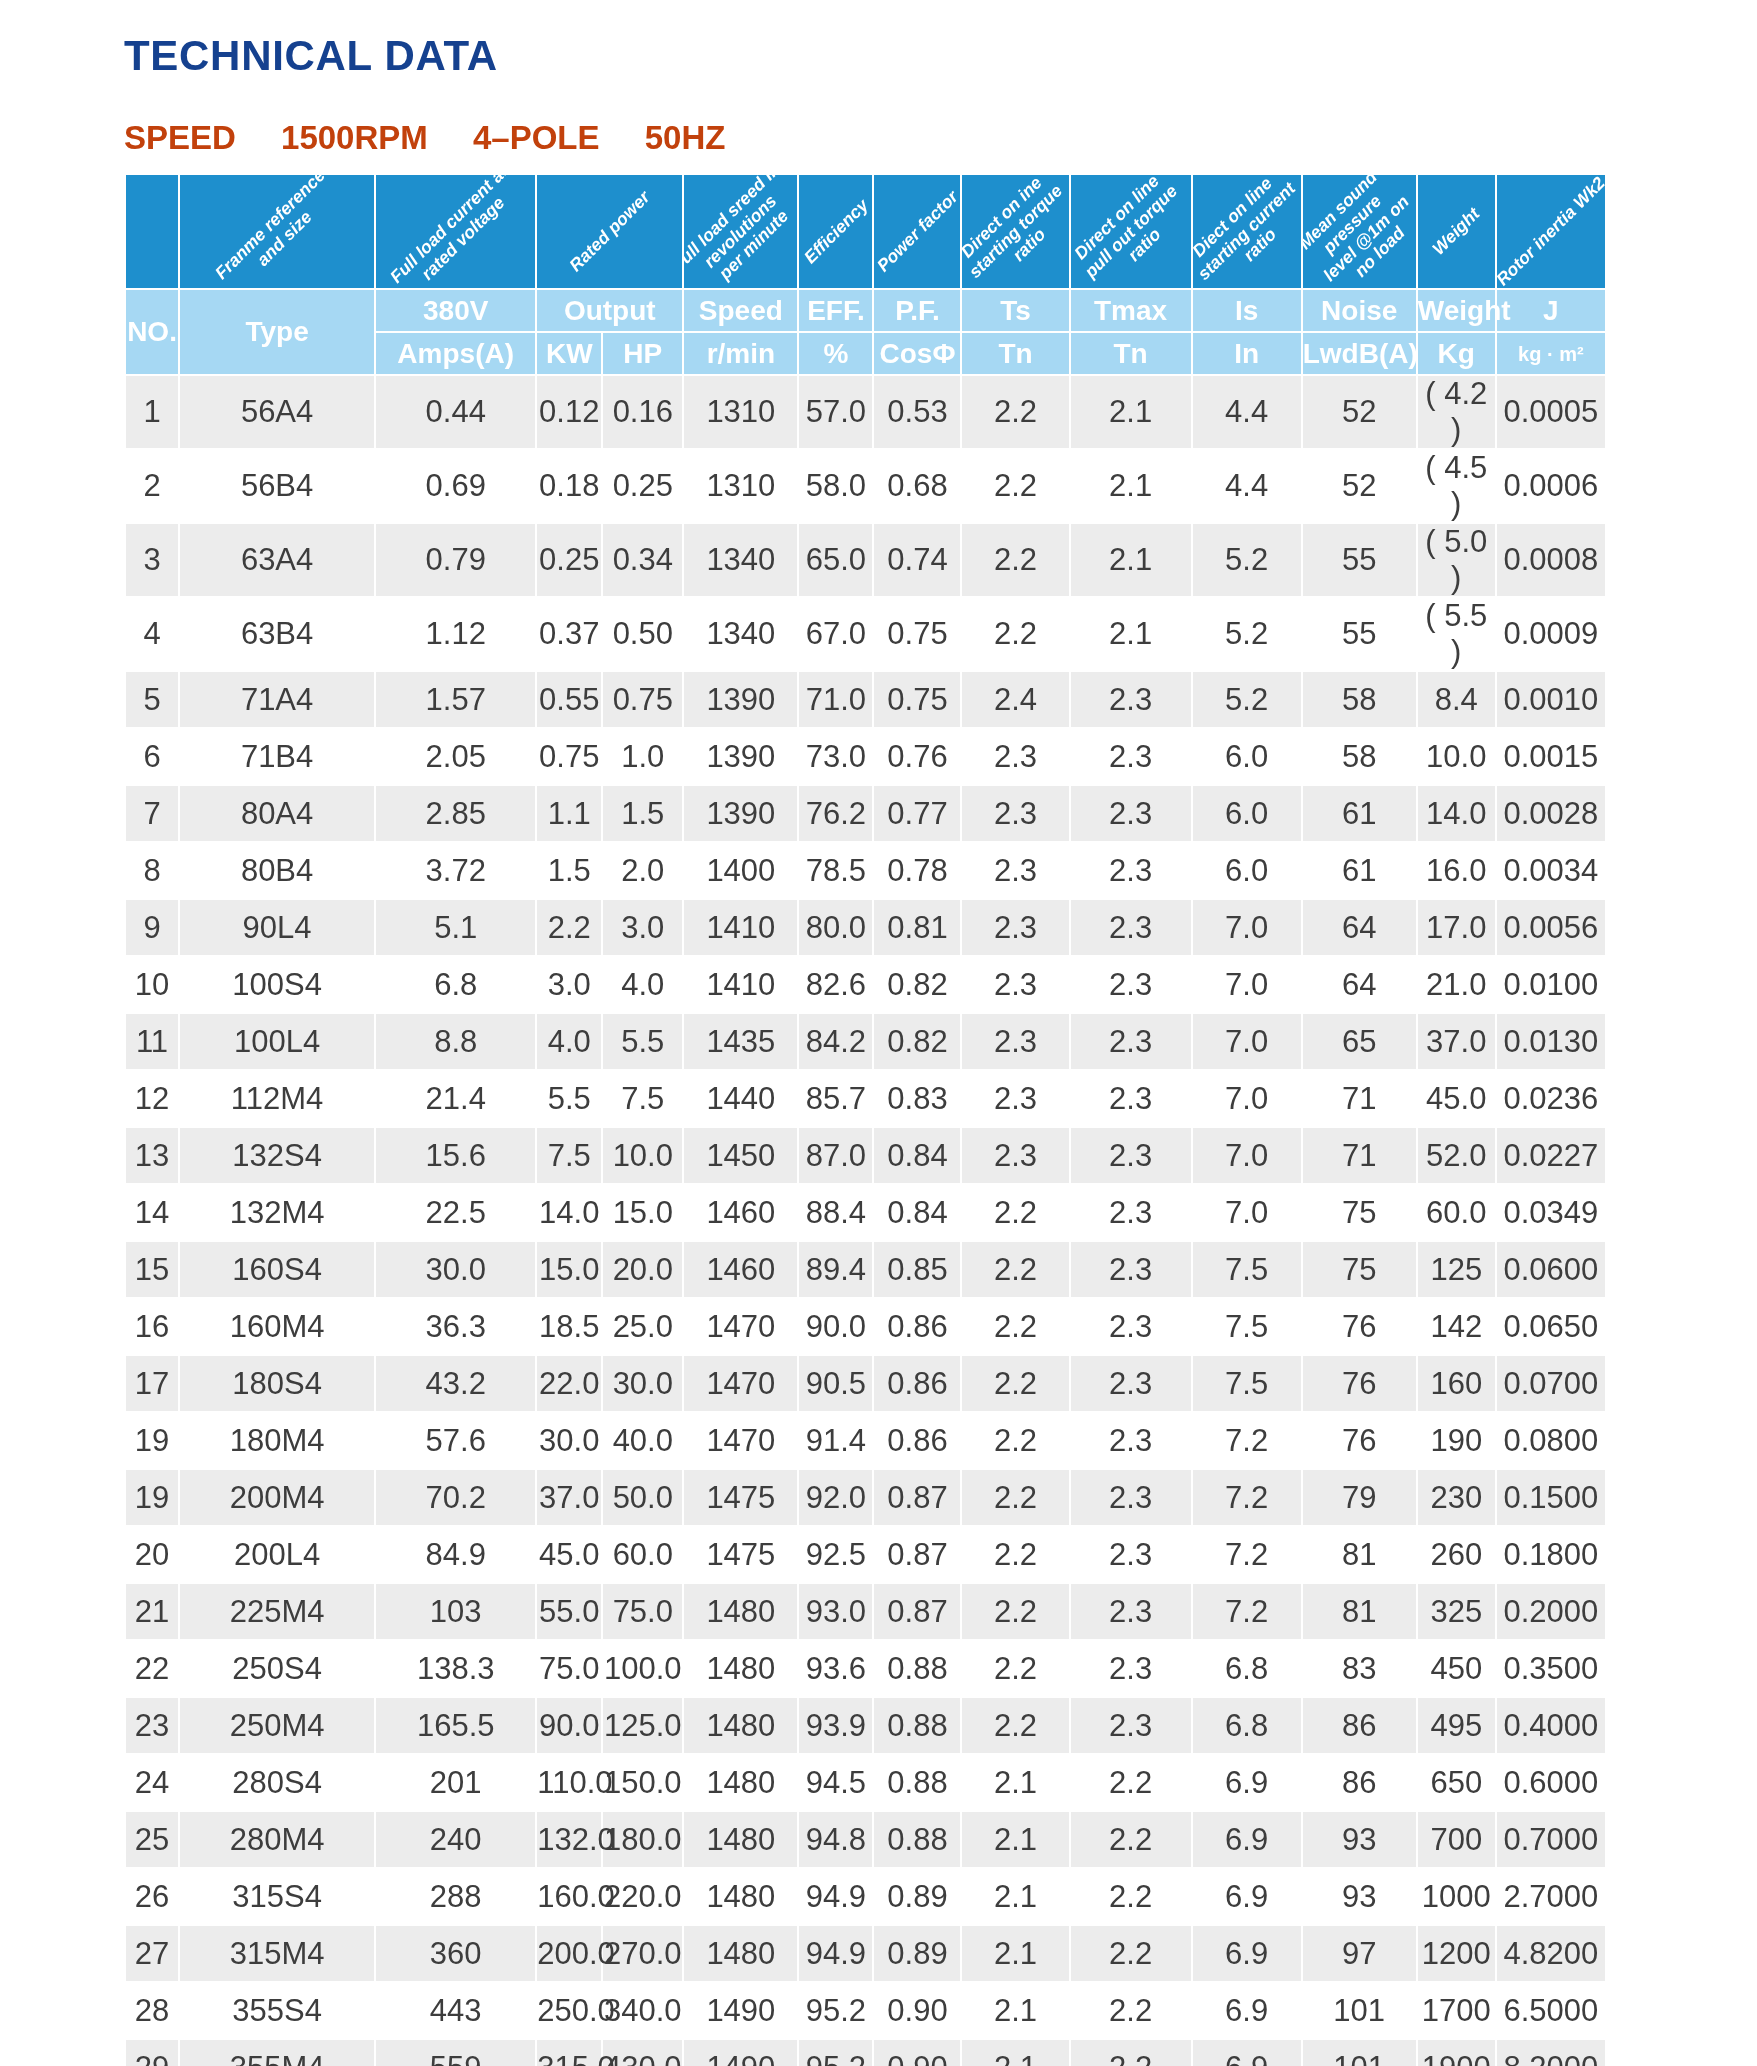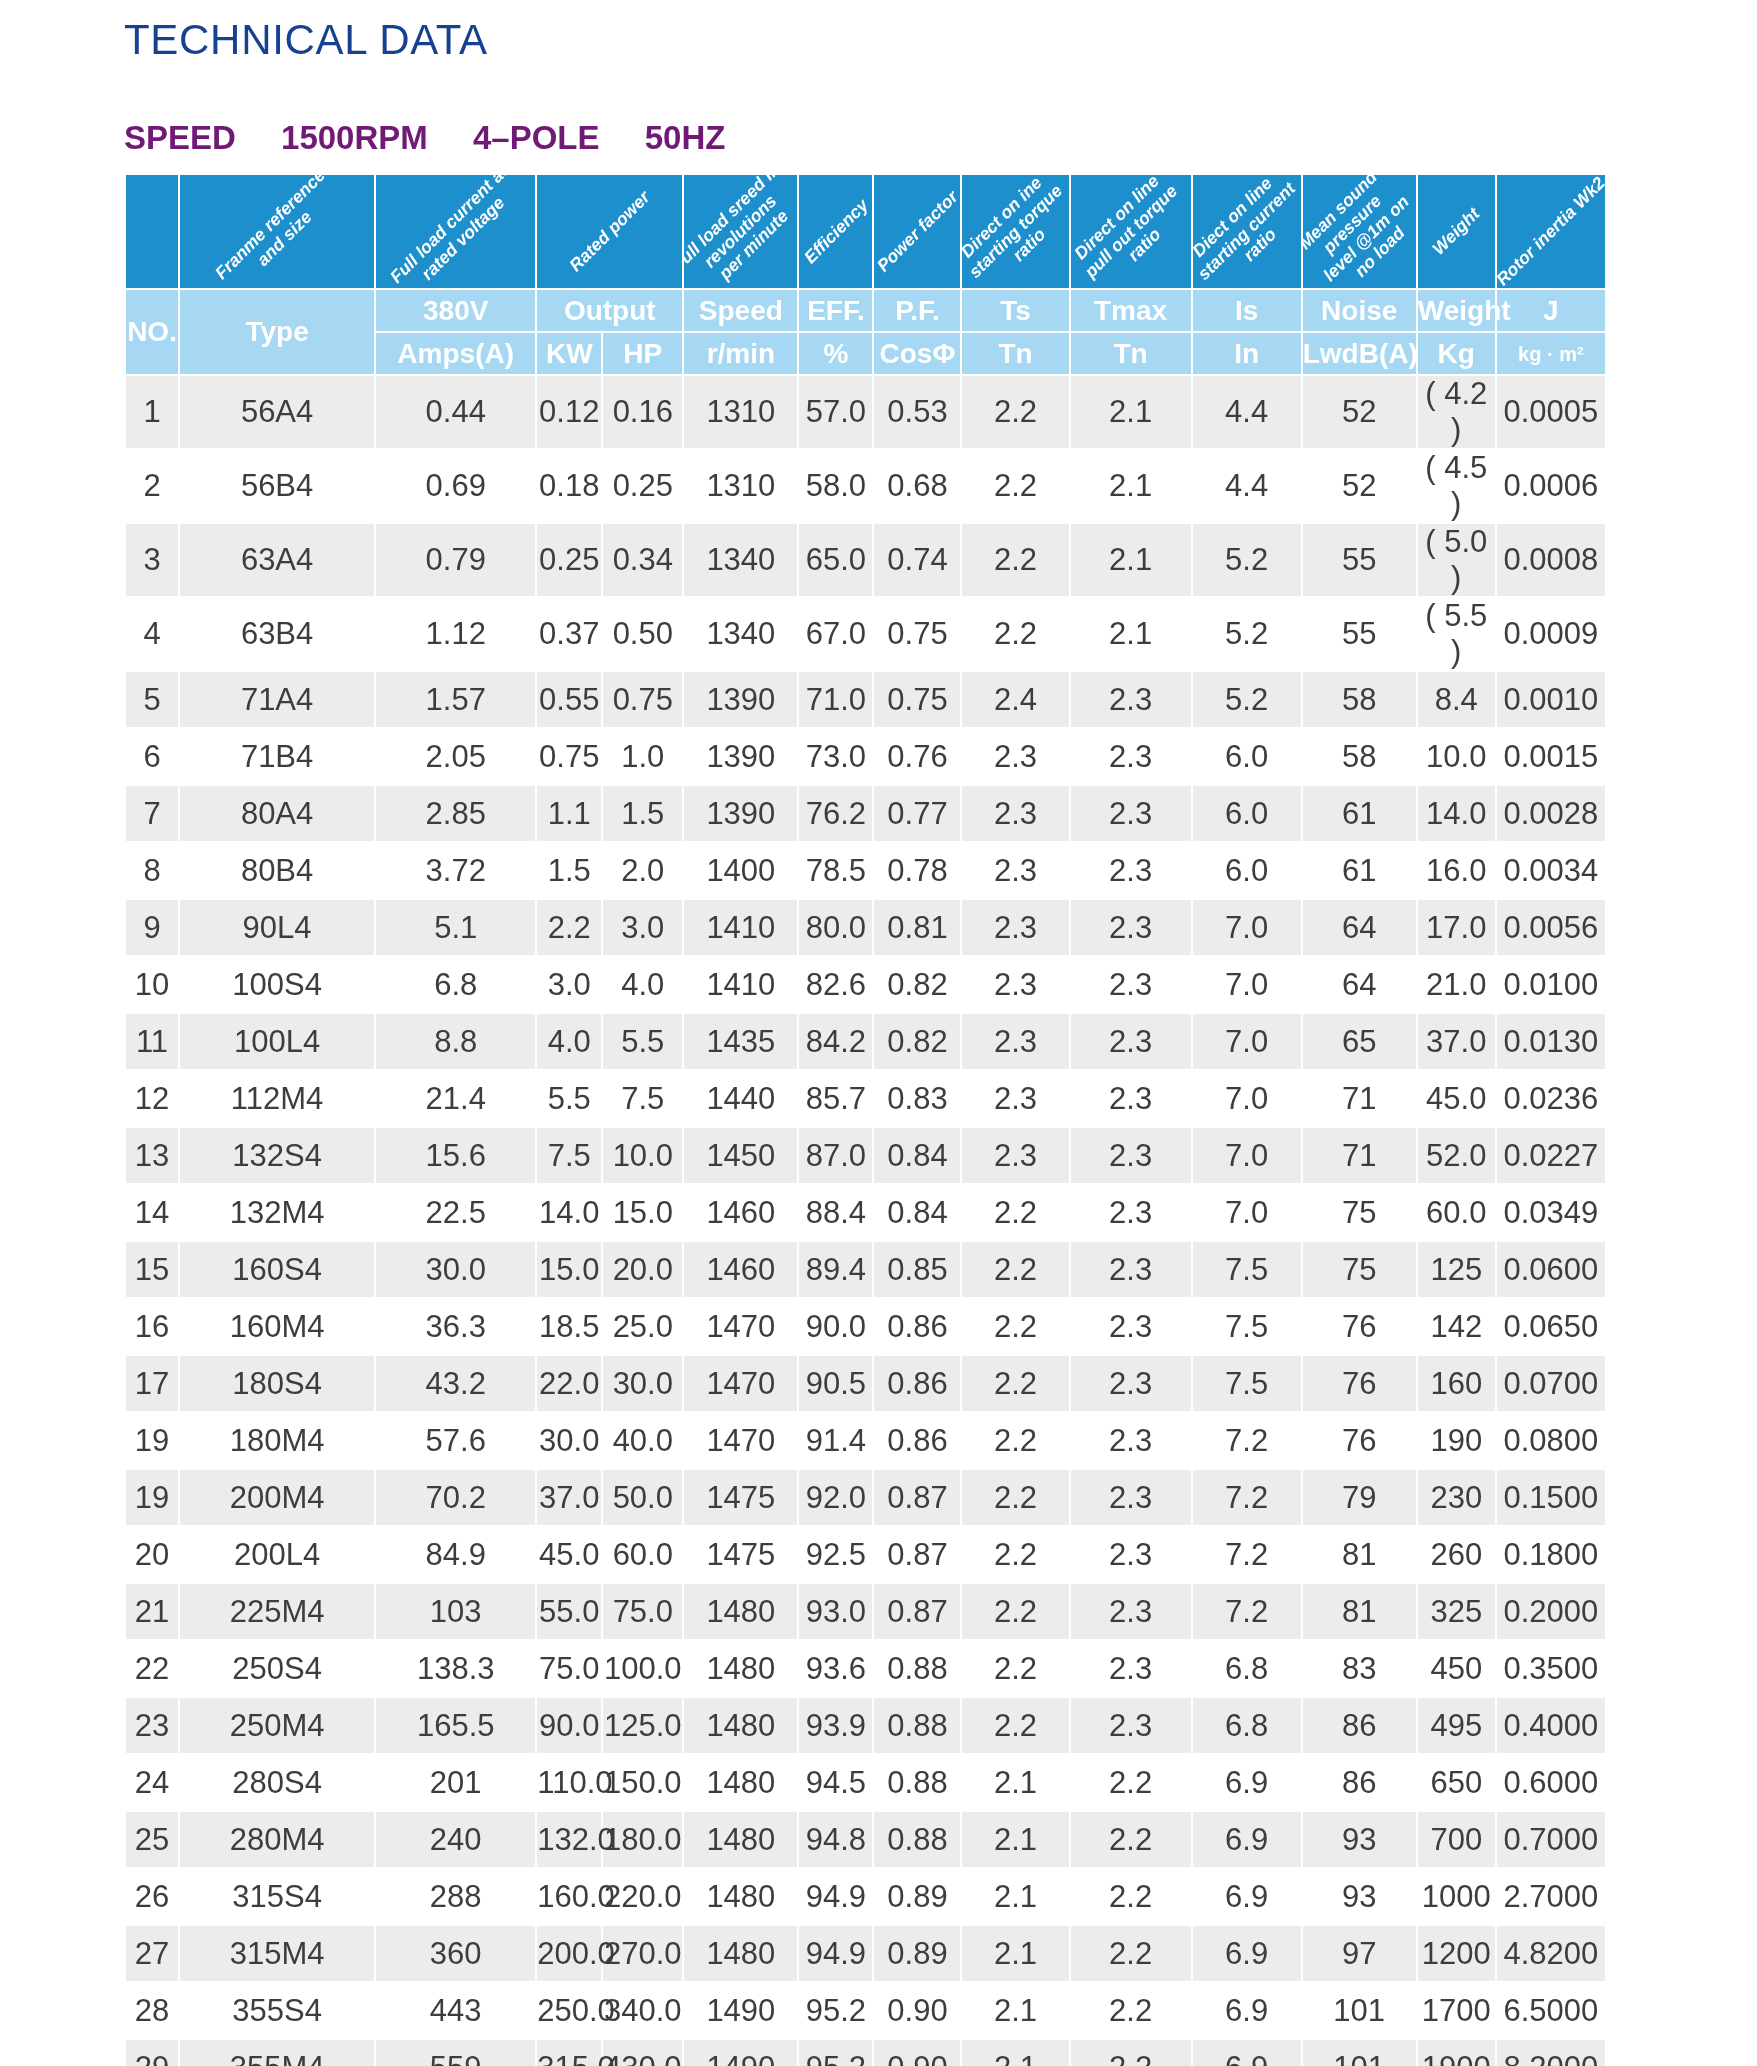--- a/index.html
+++ b/index.html
@@ -4,28 +4,28 @@
 <style>
   * { margin:0; padding:0; box-sizing:border-box; }
   html,body { background:#ffffff; }
   body {
     width:1757px; height:2066px;
     position:relative;
     font-family:"Liberation Sans", sans-serif;
     overflow:hidden;
   }
   .page-title {
-    position:absolute; left:124px; top:16px;
-    font-size:42px; font-weight:normal; letter-spacing:0.7px;
+    position:absolute; left:124px; top:32px;
+    font-size:42px; font-weight:bold; letter-spacing:0.7px;
     color:#15418f;
   }
   .page-subtitle {
     position:absolute; left:124px; top:119px;
     font-size:33px; font-weight:bold;
-    color:#701a75;
+    color:#c2410c;
   }
   .page-subtitle span { margin-right:36px; }
   .page-subtitle span:last-child { margin-right:0; }
 
   table.spec {
     position:absolute; left:124px; top:173px;
     width:1483px;
     border-collapse:collapse; table-layout:fixed;
   }
   table.spec td, table.spec th {

